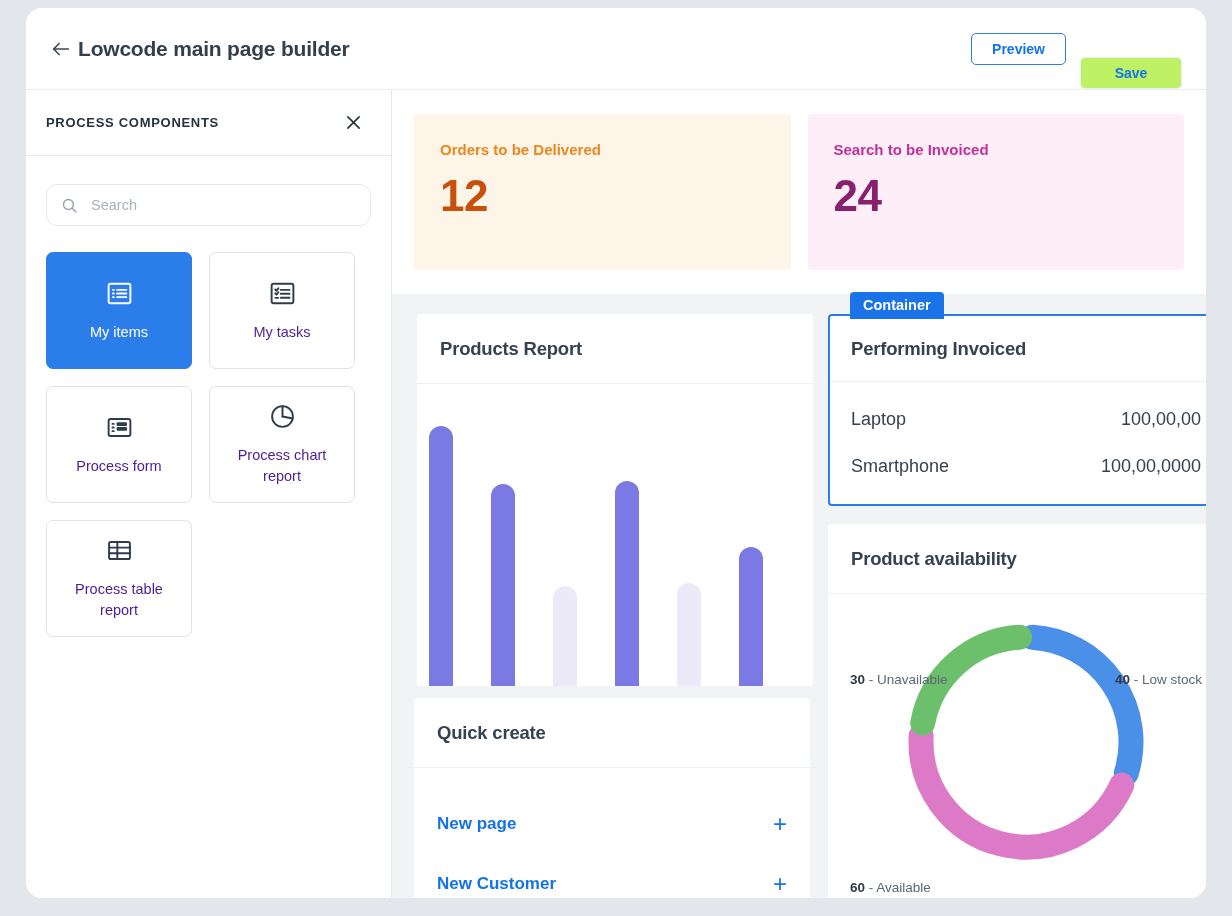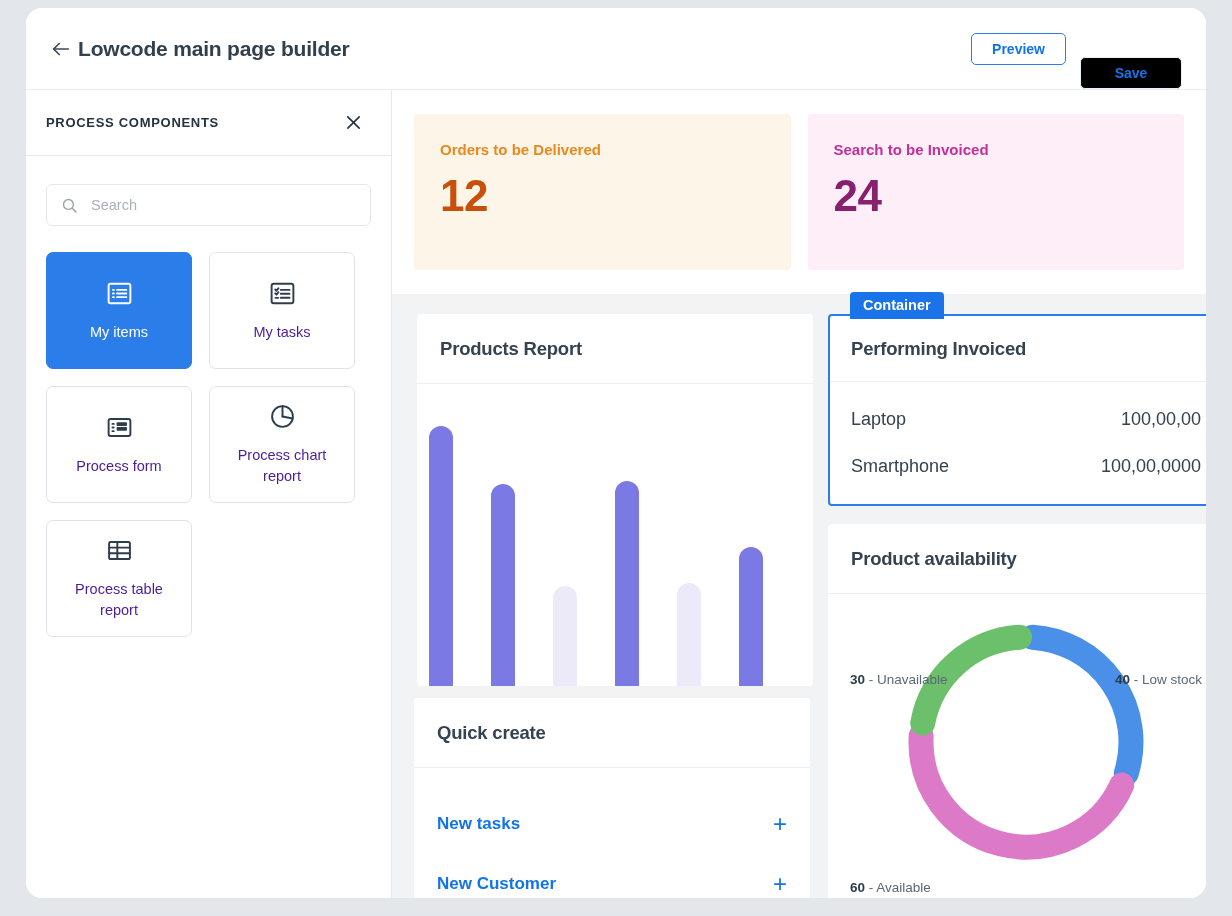--- a/index.html
+++ b/index.html
@@ -56,21 +56,21 @@
     display: flex; align-items: center; justify-content: center;
     cursor: pointer;
     white-space: nowrap;
   }
   #preview-button {
     background: #fff;
     border: 1.5px solid #2b7de9;
     margin-right: 14px;
   }
   #save-button {
-    background: #000000;
+    background: #bef264;
     border: 1.5px solid #e8f0fd;
     min-width: 102px;
     margin-top: 48px;
   }
 
   
   #body-split { flex: 1 1 auto; display: flex; min-height: 0; }
 
   
   #sidebar {
@@ -98,21 +98,21 @@
   #sidebar-close {
     width: 24px; height: 24px;
     display: flex; align-items: center; justify-content: center;
     cursor: pointer; color: #27333f;
   }
   #sidebar-scroll { flex: 1 1 auto; padding: 28px 20px 10px 20px; overflow: hidden; }
 
   #search-box {
     height: 42px;
     border: 1px solid #e4e7ea;
-    border-radius: 6px;
+    border-radius: 11px;
     display: flex; align-items: center;
     padding: 0 14px;
     margin-bottom: 26px;
     background: #fff;
   }
   #search-input {
     border: none; outline: none;
     font-size: 14.5px;
     color: #3c4858;
     margin-left: 13px;
@@ -418,21 +418,21 @@
             <div class="bar" style="left: 322px; height: 138.92px; background: rgb(123, 121, 227);"></div>
           </div>
       </div>
 
       <div id="quick-create" class="card">
         <div class="panel-head">
           <span class="panel-title">Quick create</span>
         </div>
         <div style="height:26px"></div>
         <div class="quick-row">
-          <span class="quick-label">New tasks</span>
+          <span class="quick-label">New page</span>
           <span class="quick-plus">+</span>
         </div>
         <div class="quick-row">
           <span class="quick-label">New Customer</span>
           <span class="quick-plus">+</span>
         </div>
       </div>
 
       <div id="container-badge">Container</div>
 

